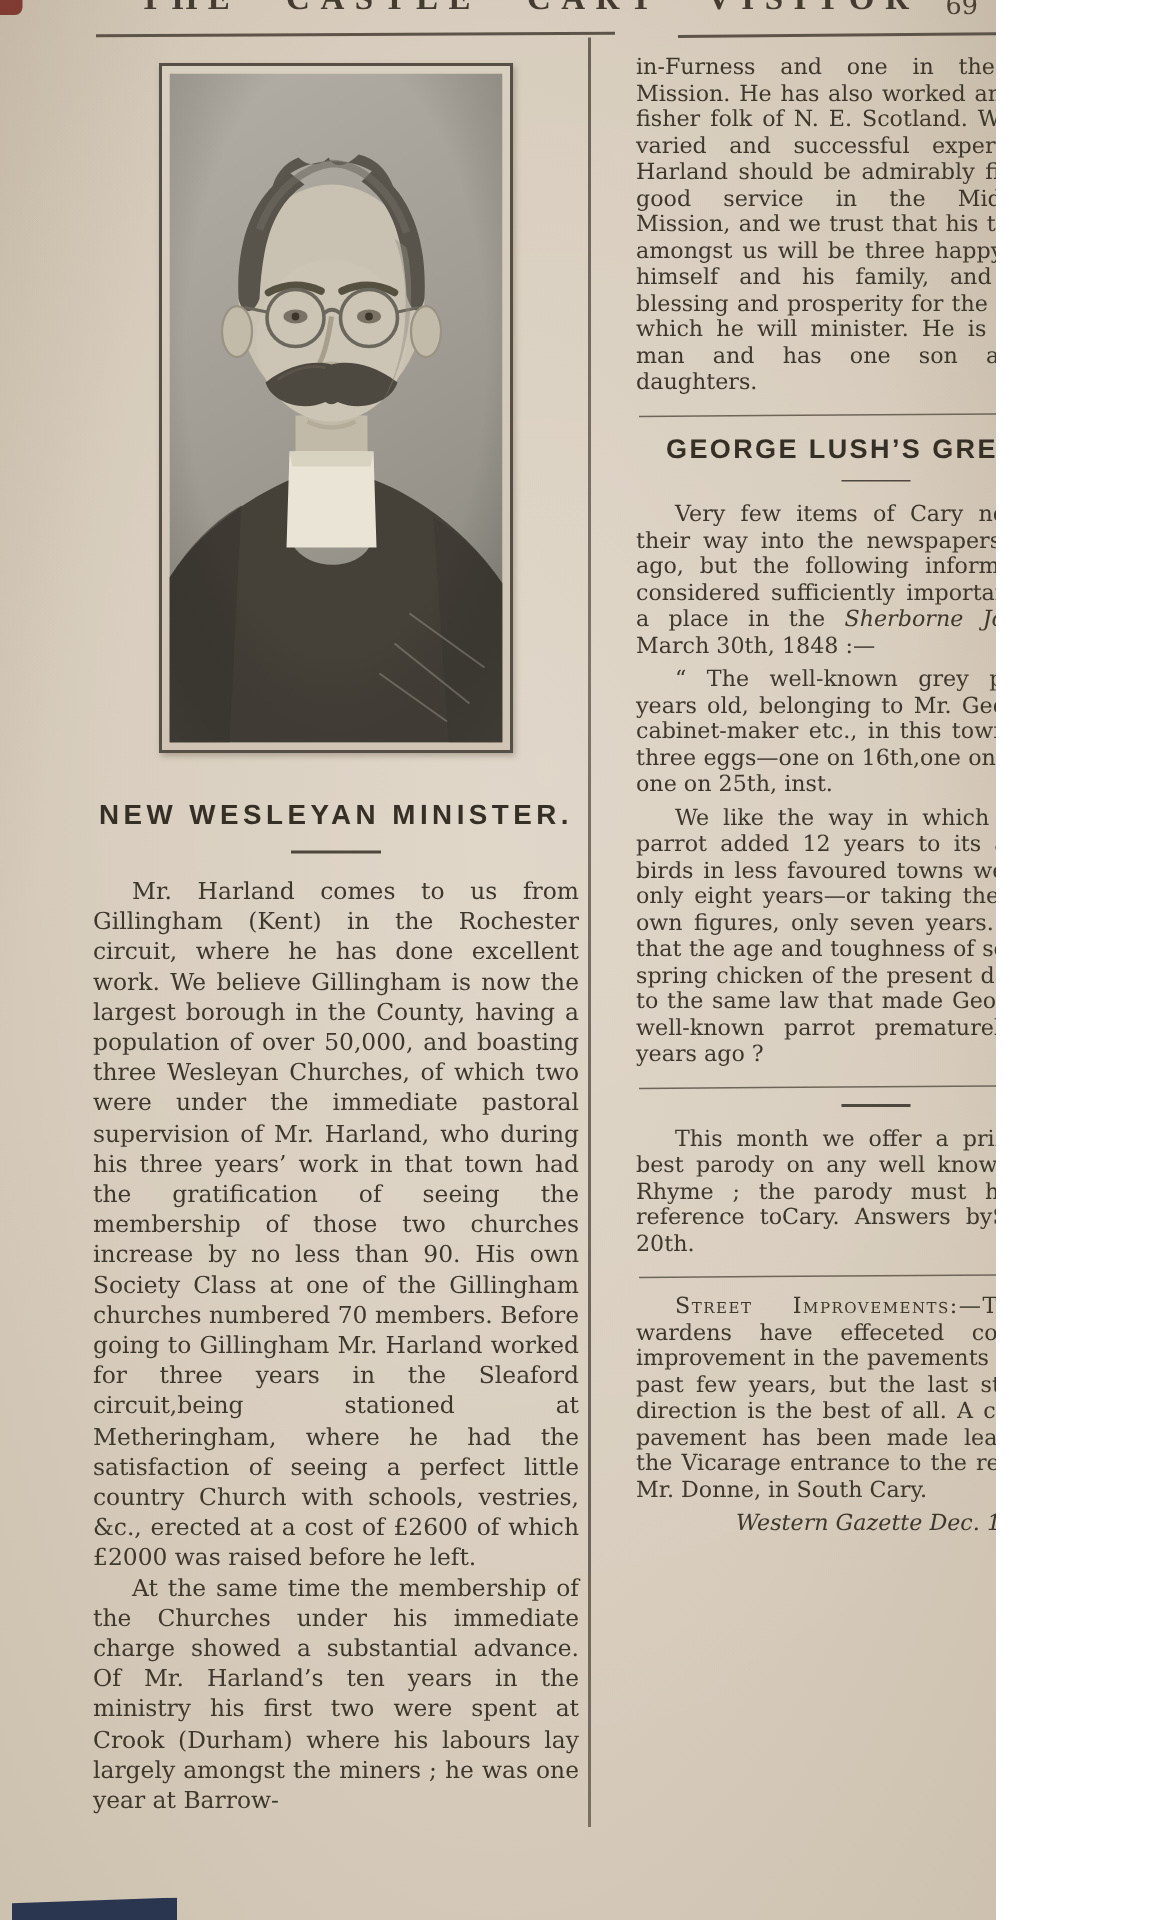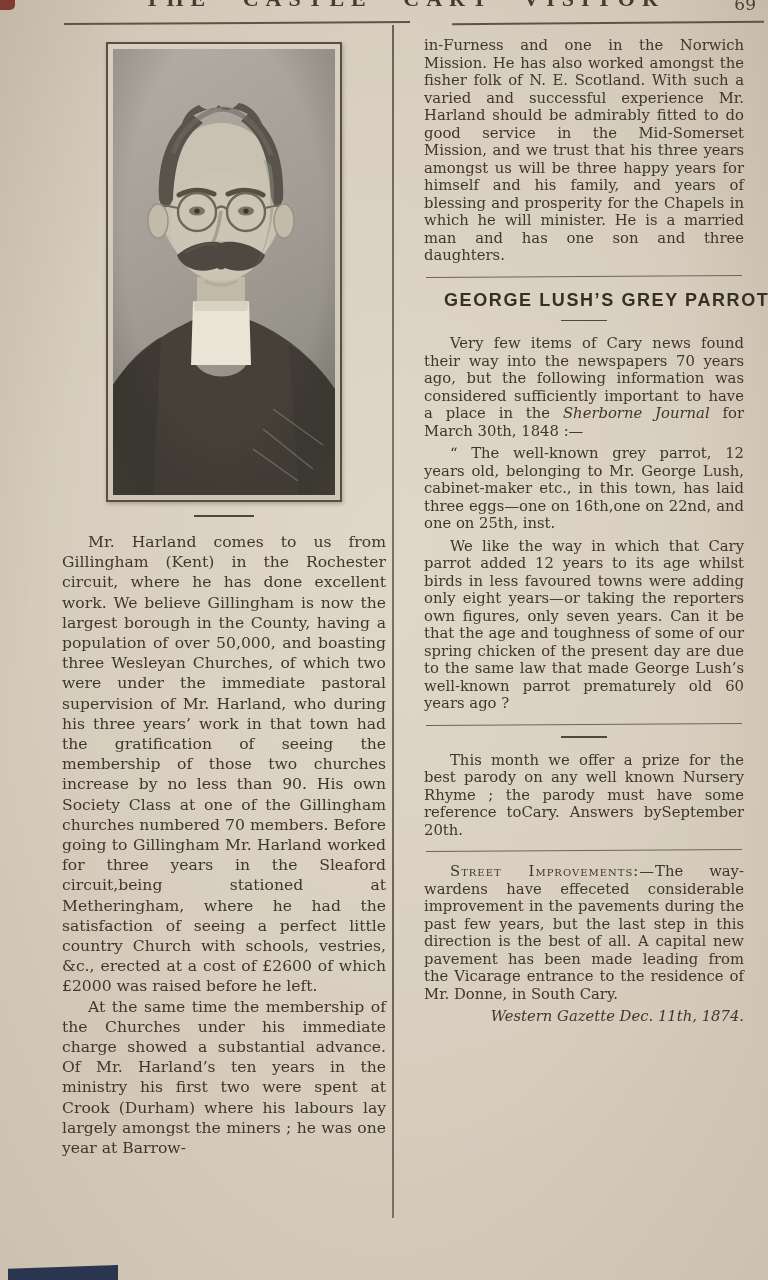--- a/index.html
+++ b/index.html
@@ -1,17 +1,17 @@
 <!DOCTYPE html>
 <html><head>
 <meta charset="utf-8">
 <style>
   html,body{margin:0;padding:0;}
   .page{
-    position:relative; width:768px; height:1280px; overflow:hidden;
+    position:relative; width:664px; height:1280px; overflow:hidden;
     background:
       radial-gradient(120% 90% at 55% 40%, rgba(255,255,255,0.10), rgba(0,0,0,0) 60%),
       linear-gradient(100deg, rgba(110,90,65,0.10), rgba(0,0,0,0) 14%),
       linear-gradient(265deg, rgba(110,90,65,0.08), rgba(0,0,0,0) 12%),
       radial-gradient(ellipse at 50% 45%, #ddd3c4 0%, #d7ccbc 55%, #c9bdaa 115%);
     font-family:"DejaVu Serif", serif;
     color:#3e372c;
   }
   
   .masthead{
@@ -139,20 +139,21 @@
         <path d="M72,204 C84,196 96,194 104,196" stroke="#5e584e" stroke-width="2" fill="none" opacity="0.7"></path>
 
         <path d="M92,232 Q108,240 124,232" stroke="#b0a795" stroke-width="3" fill="none" opacity="0.8"></path>
 
         <path d="M150,110 C162,140 160,190 140,222 C158,196 166,150 158,116 Z" fill="#8f8b80" opacity="0.45"></path>
         <rect width="222" height="446" fill="url(#vig)"></rect>
         <path d="M150,380 L200,420 M160,360 L210,396 M140,400 L185,432" stroke="#d8d2c3" stroke-width="1.4" opacity="0.28"></path>
       </svg>
     </figure>
 
+    <h2 class="left-heading">NEW WESLEYAN MINISTER.</h2>
     <div class="heading-rule"></div>
 
     <p>Mr. Harland comes to us from Gillingham (Kent) in the Rochester circuit, where he has done excellent work. We believe Gillingham is now the largest borough in the County, having a population of over 50,000, and boasting three Wesleyan Churches, of which two were under the immediate pastoral supervision of Mr. Harland, who during his three years’ work in that town had the gratification of seeing the membership of those two churches increase by no less than 90. His own Society Class at one of the Gillingham churches numbered 70 members. Before going to Gillingham Mr. Harland worked for three years in the Sleaford circuit,being stationed at Metheringham, where he had the satisfaction of seeing a perfect little country Church with schools, vestries, &amp;c., erected at a cost of £2600 of which £2000 was raised before he left.</p>
     <p>At the same time the membership of the Churches under his immediate charge showed a substantial advance. Of Mr. Harland’s ten years in the ministry his first two were spent at Crook (Durham) where his labours lay largely amongst the miners ; he was one year at Barrow-</p>
   </div>
 
   <div class="right-col">
 
     <p class="no-indent">in-Furness and one in the Norwich Mission.  He has also worked amongst the fisher folk of N. E. Scotland.  With such a varied and successful experience Mr. Harland should be admirably fitted to do good service in the Mid-Somerset Mission, and we trust that his three years amongst us will be three happy years for himself and his family, and years of blessing and prosperity for the Chapels in which he will minister.  He is a married man and has one son and three daughters.</p>
 

